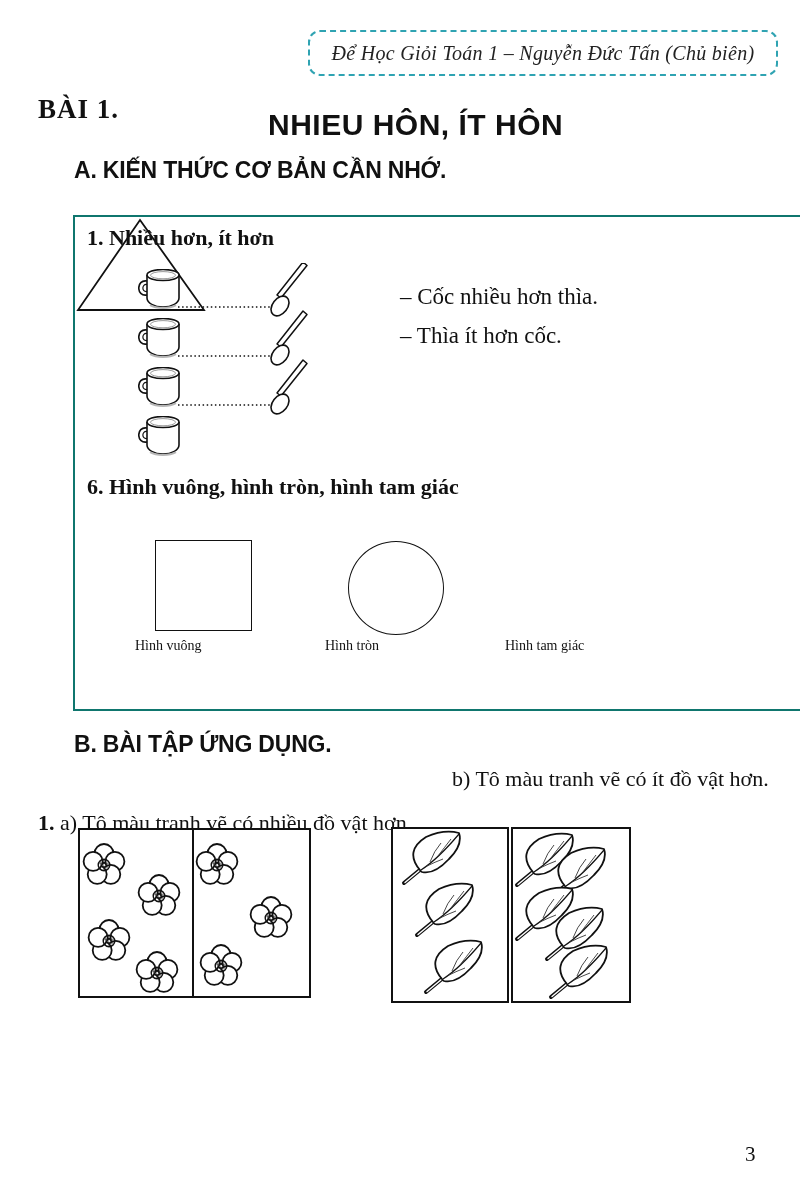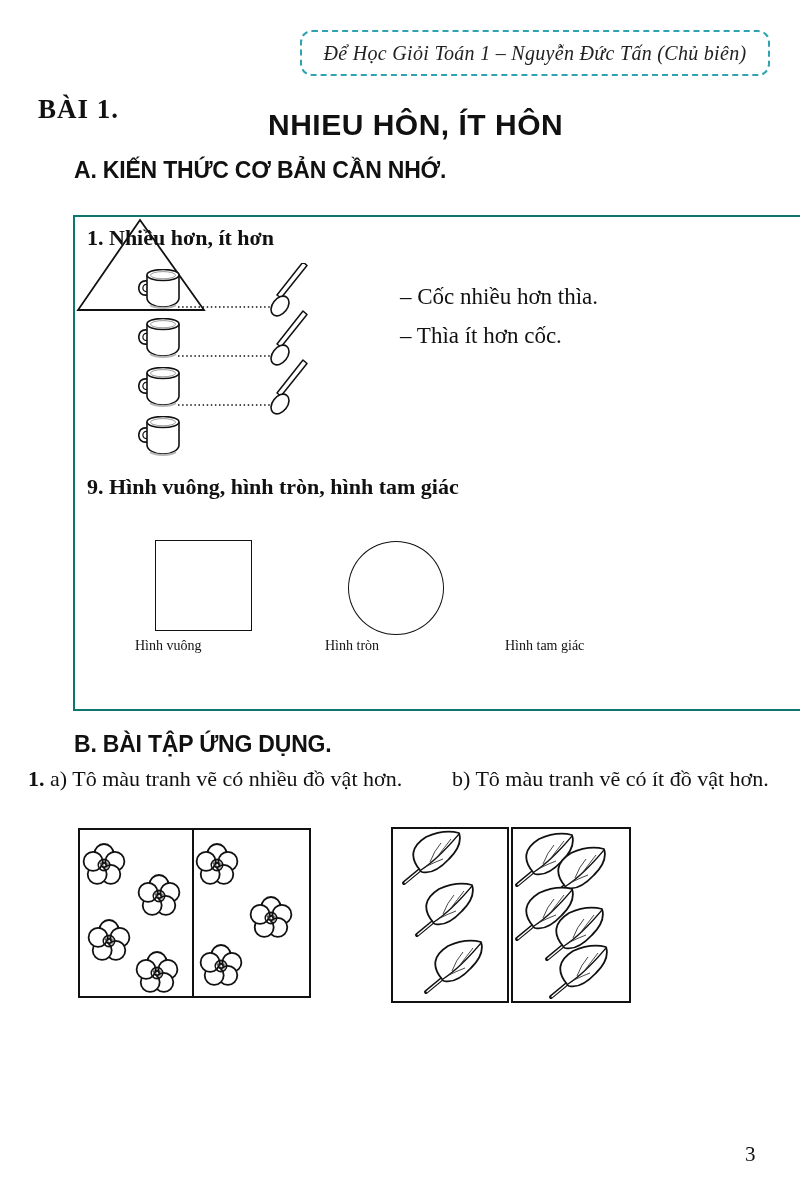--- a/index.html
+++ b/index.html
@@ -1,19 +1,19 @@
 <!DOCTYPE html>
 <html><head>
 <meta charset="utf-8">
 <style>
   html,body{margin:0;padding:0;background:#fff;}
   .page{position:relative;width:800px;height:1200px;background:#ffffff;overflow:hidden;
         font-family:"Liberation Serif", serif;color:#111;}
   
-  .header-box{position:absolute;left:300px;top:30px;width:466px;height:42px;
+  .header-box{position:absolute;left:308px;top:30px;width:466px;height:42px;
     border:2px dashed #2fa3b2;border-radius:12px;display:flex;align-items:center;justify-content:center;}
   .header-box span{font-style:italic;font-size:20px;color:#222;letter-spacing:.3px;}
   
   .lesson-label{position:absolute;left:38px;top:94px;font-size:27px;font-weight:bold;letter-spacing:1px;}
   .lesson-title{position:absolute;left:268px;top:108px;font-family:"Liberation Sans",sans-serif;
     font-size:30px;font-weight:bold;letter-spacing:.5px;}
   
   .sec-heading{position:absolute;left:38px;font-family:"Liberation Sans",sans-serif;
     font-size:23px;font-weight:bold;letter-spacing:-.2px;margin-left:36px;}
   #headingA{top:157px;} #headingB{top:731px;}
@@ -27,21 +27,21 @@
   .shape{position:absolute;background:#fff;}
   .shape-square{left:80px;top:323px;width:95px;height:89px;border:1.5px solid #111;}
   .shape-circle{left:273px;top:324px;width:94px;height:92px;border:1.5px solid #111;border-radius:50%;}
   .shape-tri{left:444px;top:313px;}
   .shape-label{position:absolute;top:421px;font-size:14px;text-align:left;}
   #label-square{left:60px;width:136px;}
   #label-circle{left:250px;width:140px;}
   #label-triangle{left:430px;width:178px;}
   
   .exline{position:absolute;top:766px;font-size:22px;}
-  #exline-a{left:28px;} #exline-b{left:452px;}
+  #exline-a{left:38px;margin-top:44px;} #exline-b{left:452px;}
   .exnum{font-weight:bold;}
   .panel{position:absolute;border:2px solid #111;background:#fff;}
   #fbox1{left:78px; top:828px;width:112px;height:166px;}
   #fbox2{left:192px;top:828px;width:115px;height:166px;}
   #lbox1{left:391px;top:827px;width:114px;height:172px;}
   #lbox2{left:511px;top:827px;width:116px;height:172px;}
   .panel svg{position:absolute;}
   .page-number{position:absolute;left:745px;top:1142px;font-size:21px;}
   .defs-svg{position:absolute;width:0;height:0;}
 </style>
@@ -114,21 +114,21 @@
       <use href="#spoon" x="140" y="94" width="42" height="62"></use>
 
       <use href="#cup" x="8" y="153" width="46" height="44"></use>
     </svg>
 
     <div class="notes">
       <div>– Cốc nhiều hơn thìa.</div>
       <div>– Thìa ít hơn cốc.</div>
     </div>
 
-    <div class="item-heading" id="item2-heading">9. Hình vuông, hình tròn, hình tam giác</div>
+    <div class="item-heading" id="item2-heading">6. Hình vuông, hình tròn, hình tam giác</div>
 
     <div class="shape shape-square"></div>
     <div class="shape shape-circle"></div>
     <svg class="shape-tri" width="132" height="96" viewBox="0 0 132 96">
       <polygon points="65,3 129,93 3,93" fill="#fff" stroke="#111" stroke-width="1.8"></polygon>
     </svg>
 
     <div class="shape-label" id="label-square">Hình vuông</div>
     <div class="shape-label" id="label-circle">Hình tròn</div>
     <div class="shape-label" id="label-triangle">Hình tam giác</div>

